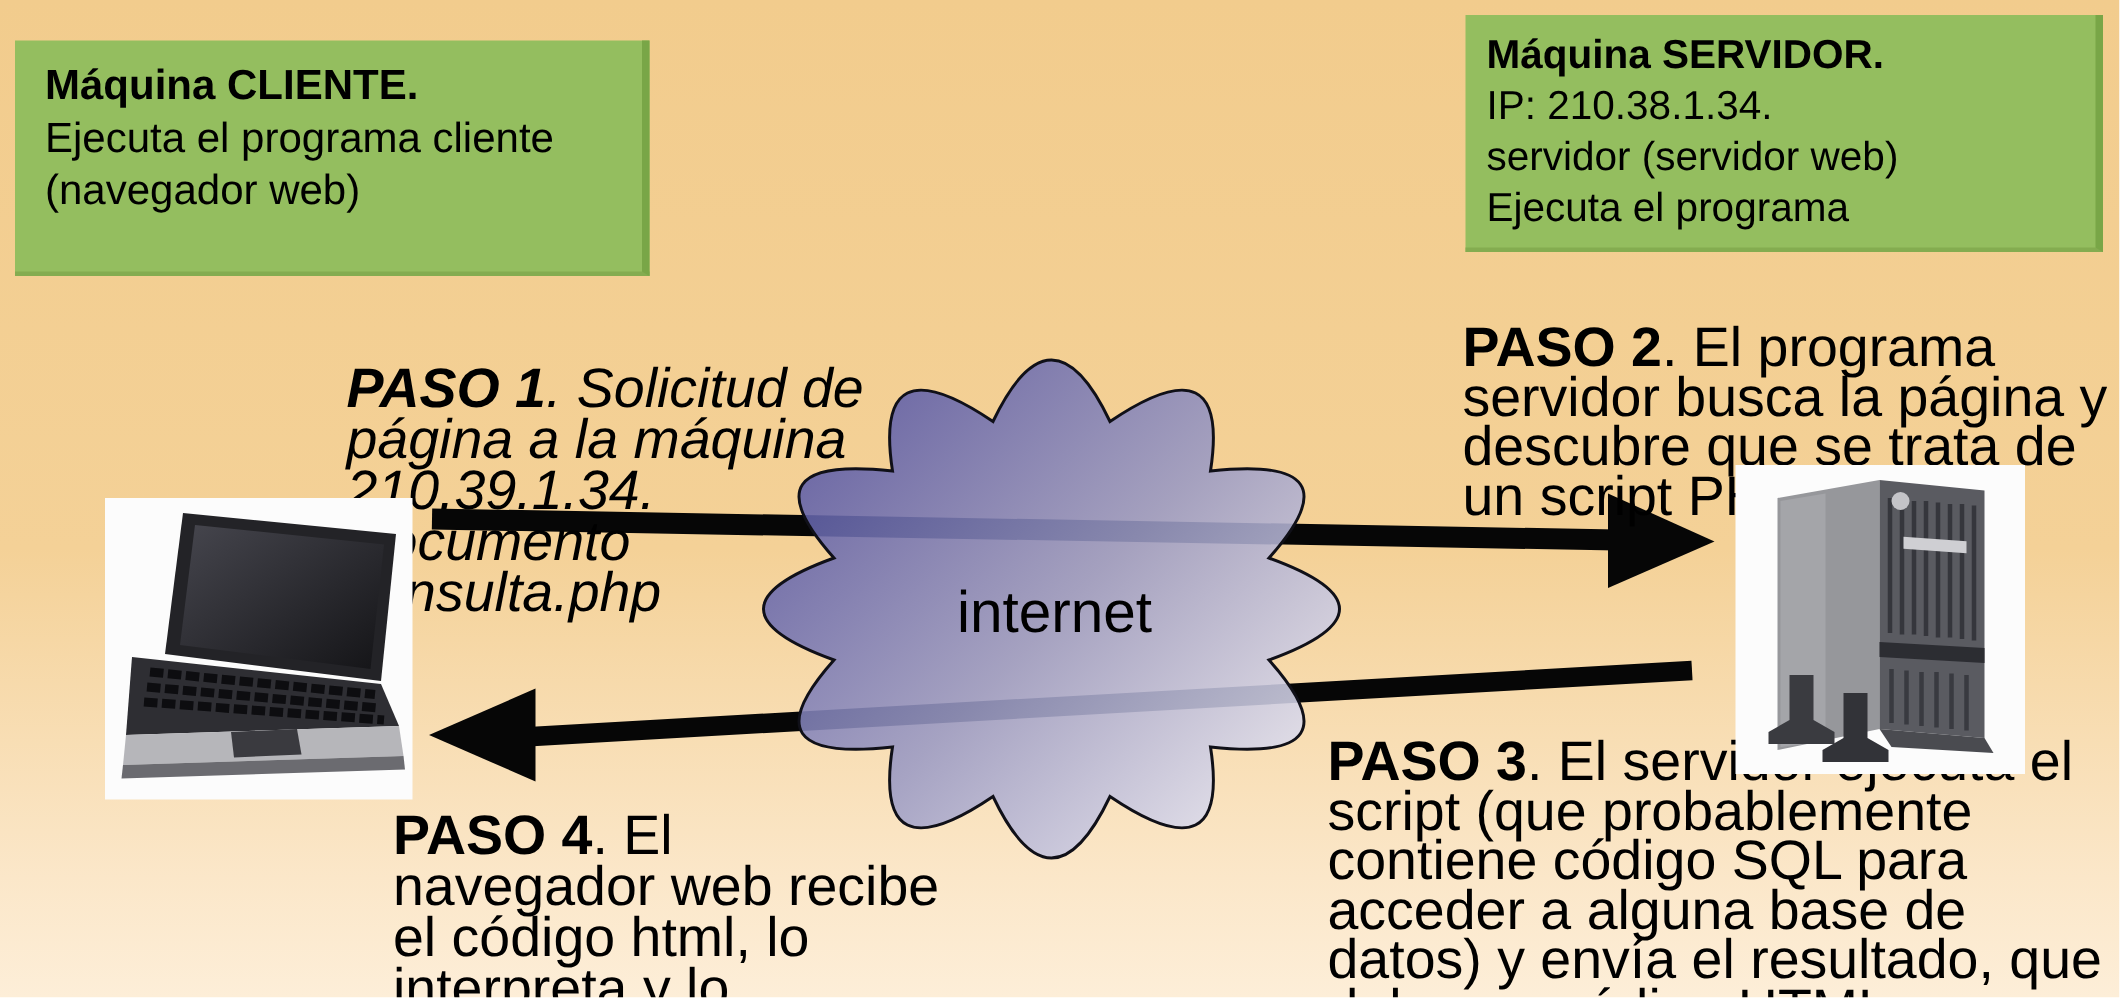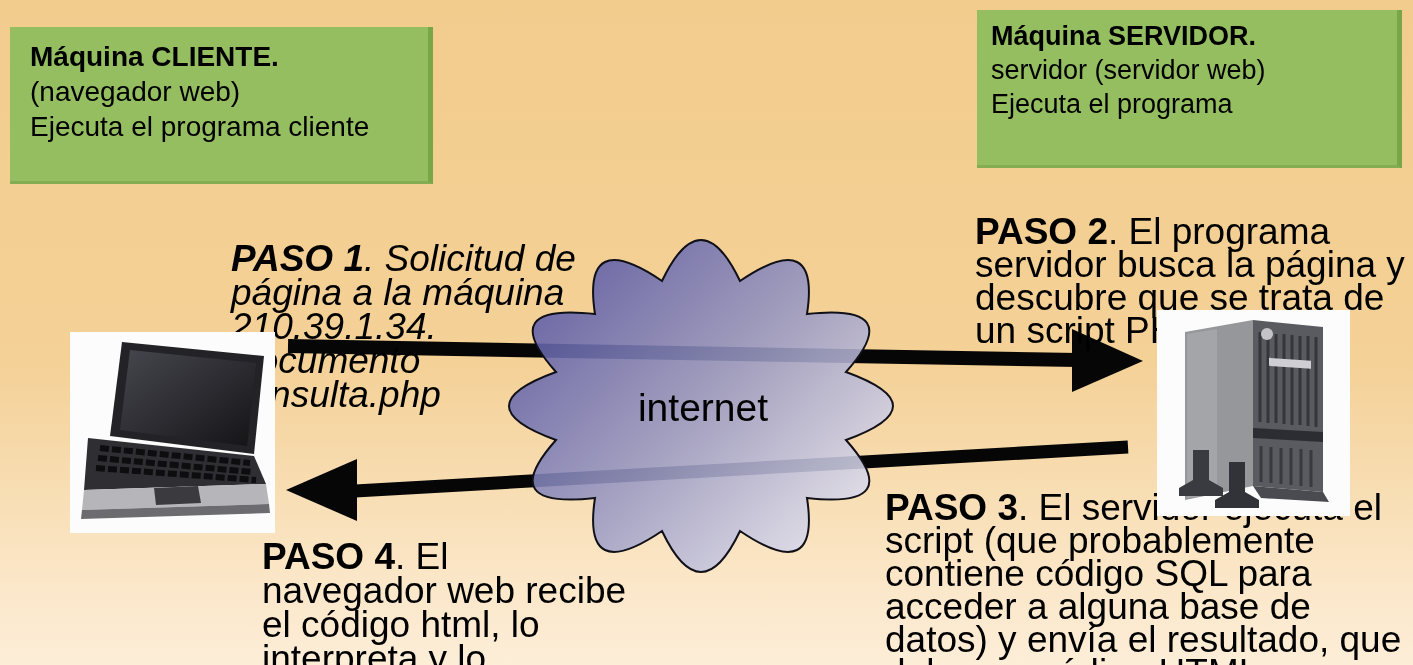--- a/index.html
+++ b/index.html
@@ -78,26 +78,27 @@
          Q 494.5 509 556 440
          Q 462 406 556 372
          Q 494.5 303 595 314
          Q 581.5 226.5 662 281 Z" fill="url(#cloudGrad)" fill-opacity="0.88" stroke="#101018" stroke-width="2"></path>
 
     <text x="703" y="421" font-size="39" text-anchor="middle" fill="#000">internet</text>
   </svg>
 
   <div class="greenbox gb-client">
     <div class="title">Máquina CLIENTE.</div>
+    <div>Ejecuta el programa cliente</div>
     <div>(navegador web)</div>
-    <div>Ejecuta el programa cliente</div>
   </div>
 
   <div class="greenbox gb-server">
     <div class="title">Máquina SERVIDOR.</div>
+    <div>IP: 210.38.1.34.</div>
     <div>servidor (servidor web)</div>
     <div>Ejecuta el programa</div>
   </div>
 
   <div class="step step-1"><span class="lbl">PASO 1</span><span>. Solicitud de página a la máquina 210.39.1.34. Documento consulta.php</span></div>
 
   <div class="step step-2"><span class="lbl">PASO 2</span><span>. El programa servidor busca la página y descubre que se trata de un script PHP.</span></div>
 
   <div class="step step-3"><span class="lbl">PASO 3</span><span>. El servidor ejecuta el script (que probablemente contiene código SQL para acceder a alguna base de datos) y envía el resultado, que debe ser código HTML.</span></div>
 

